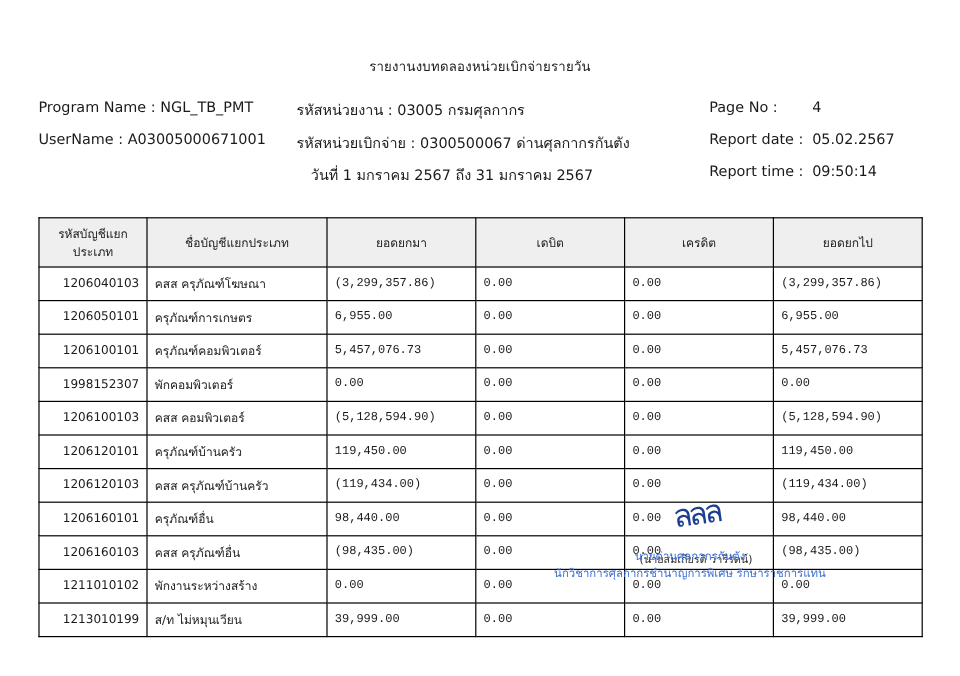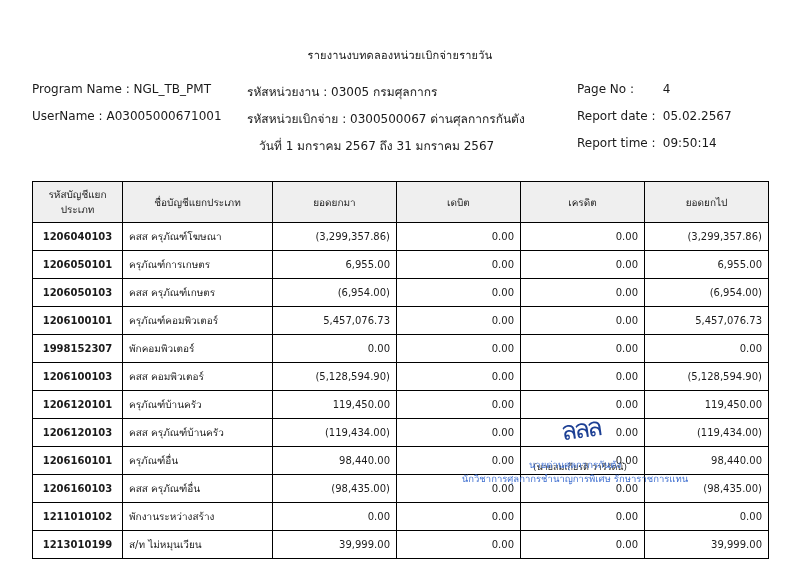--- a/index.html
+++ b/index.html
@@ -31,21 +31,21 @@
   .header-grid {
     margin-top: 18px;
     padding: 0 34px 0 32px;
     display: grid;
     grid-template-columns: 215px 330px auto;
     row-gap: 8px;
     font-size: 12px;
   }
   .hdr-left { white-space: nowrap; }
   .hdr-mid { white-space: nowrap; }
-  .hdr-right { white-space: nowrap; }
+  .hdr-right { white-space: nowrap; margin-left: 14px; }
   .hdr-right .lbl {
     display: inline-block;
     width: 82px;
   }
   .hdr-blank { }
   .date-line {
     grid-column: 2 / 3;
     text-align: left;
     padding-left: 12px;
   }
@@ -64,23 +64,23 @@
     height: 17px;
     vertical-align: middle;
   }
   table.report thead th {
     background: #efefef;
     text-align: center;
     font-weight: normal;
     height: 30px;
     font-size: 10px;
   }
-  td.code { text-align: center; padding-left: 8px; font-weight: bold; }
+  td.code { text-align: right; padding-left: 8px; }
   td.name { text-align: left; padding-left: 8px; }
-  td.num  { text-align: right; padding-right: 10px; }
+  td.num  { padding-right: 10px; font-family: Liberation Mono, monospace; }
 
   col.c-code { width: 90px; }
   col.c-name { width: 150px; }
   col.c-bf   { width: 124px; }
   col.c-dr   { width: 124px; }
   col.c-cr   { width: 124px; }
   col.c-cf   { width: 124px; }
 
   
   .sig-block {
@@ -189,28 +189,20 @@
       </tr>
       <tr>
         <td class="code">1206050101</td>
         <td class="name">ครุภัณฑ์การเกษตร</td>
         <td class="num">6,955.00</td>
         <td class="num">0.00</td>
         <td class="num">0.00</td>
         <td class="num">6,955.00</td>
       </tr>
       <tr>
-        <td class="code">1206050103</td>
-        <td class="name">คสส ครุภัณฑ์เกษตร</td>
-        <td class="num">(6,954.00)</td>
-        <td class="num">0.00</td>
-        <td class="num">0.00</td>
-        <td class="num">(6,954.00)</td>
-      </tr>
-      <tr>
         <td class="code">1206100101</td>
         <td class="name">ครุภัณฑ์คอมพิวเตอร์</td>
         <td class="num">5,457,076.73</td>
         <td class="num">0.00</td>
         <td class="num">0.00</td>
         <td class="num">5,457,076.73</td>
       </tr>
       <tr>
         <td class="code">1998152307</td>
         <td class="name">พักคอมพิวเตอร์</td>

